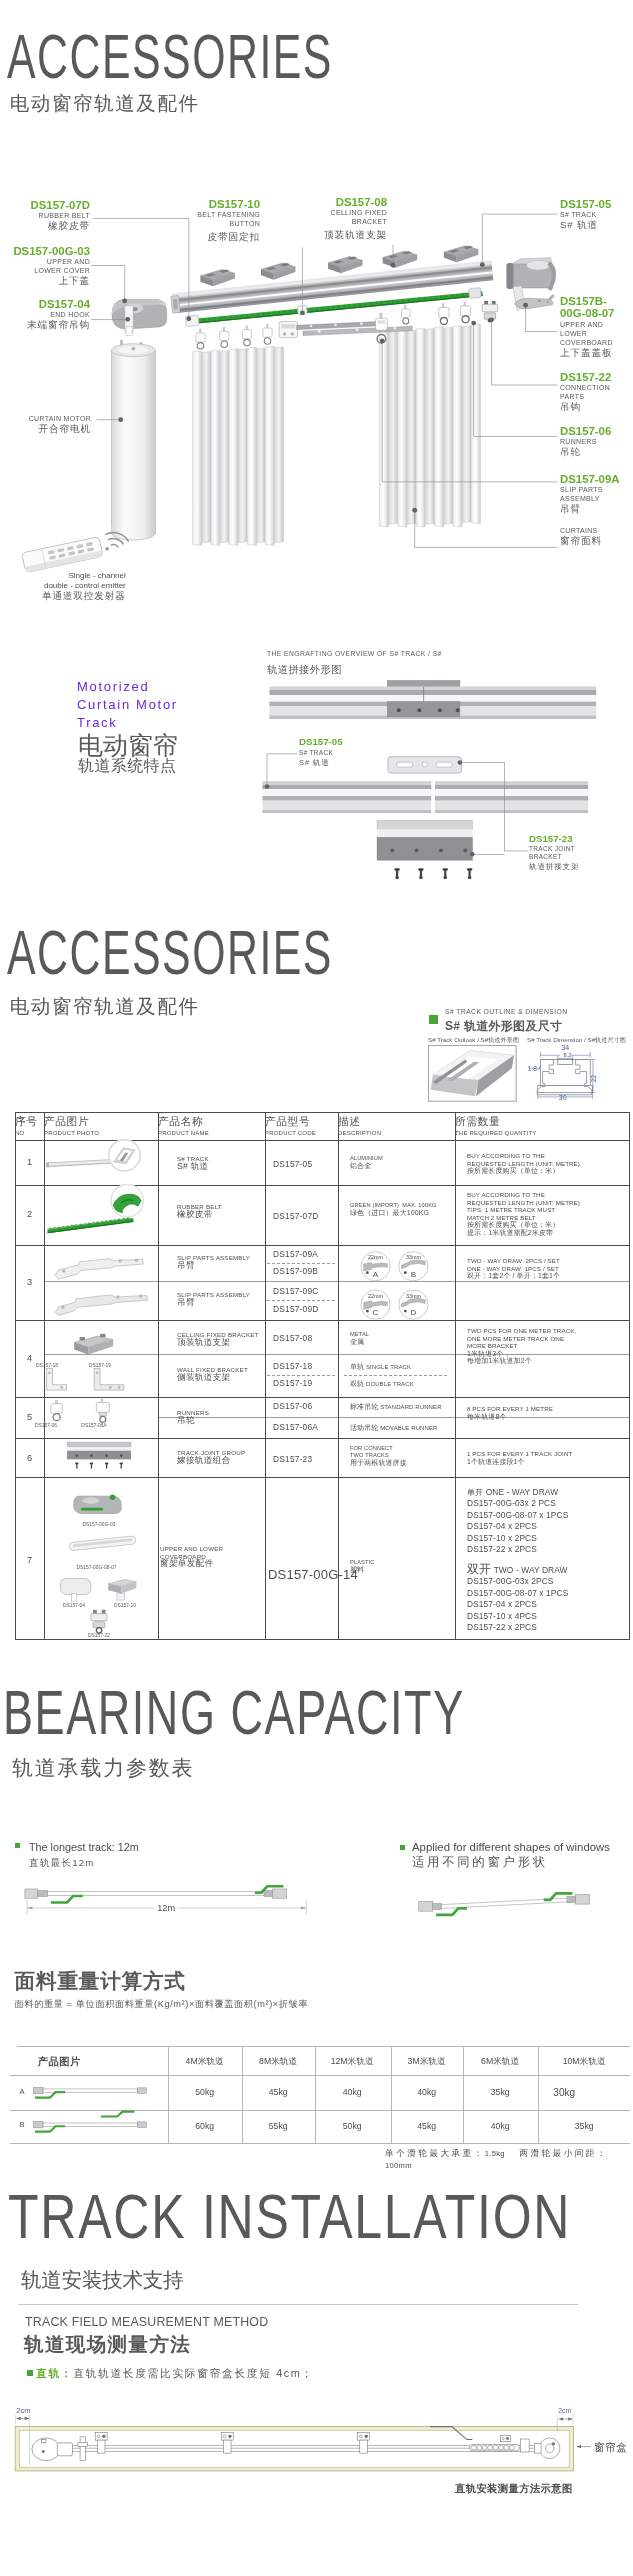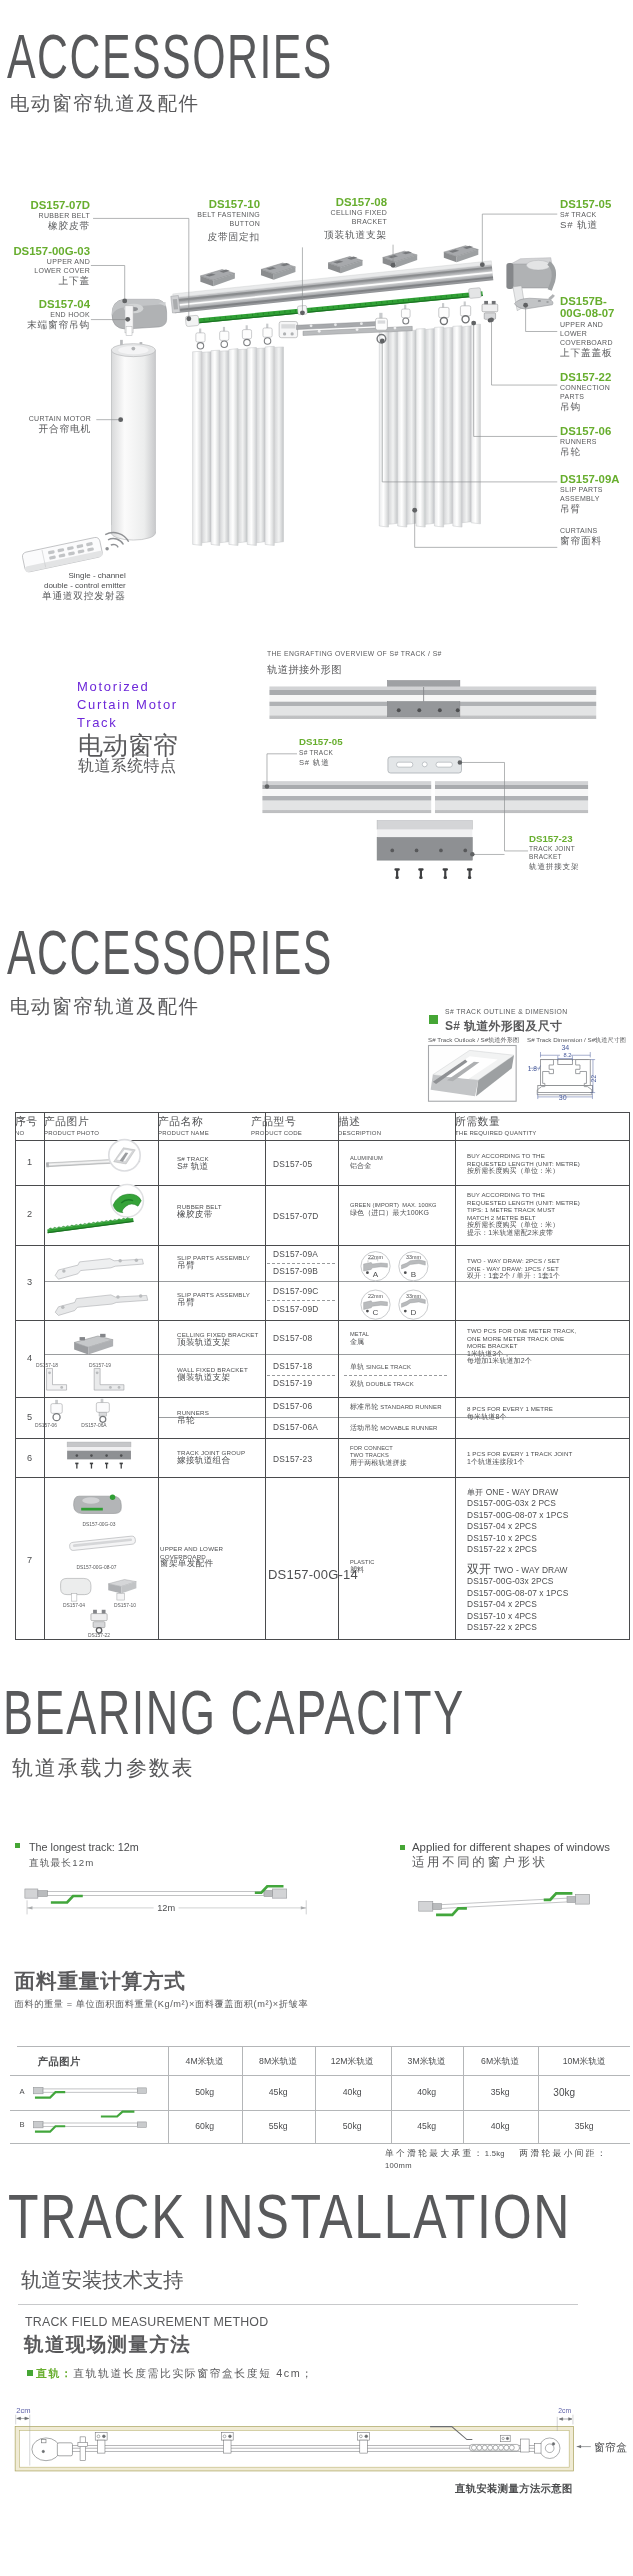--- a/index.html
+++ b/index.html
@@ -531,21 +531,21 @@
 <div class="v" style="left:29px;top:0;height:527px"></div>
 <div class="v" style="left:143px;top:0;height:527px"></div>
 <div class="v" style="left:250px;top:0;height:527px"></div>
 <div class="v" style="left:323px;top:0;height:527px"></div>
 <div class="v" style="left:440px;top:0;height:527px"></div>
 <div class="v" style="left:614px;top:0;height:527px"></div>
 
 <div class="c hd" style="left:0;top:5.4px;width:29px"><span class="cnh">序号</span><br><span class="enh">NO</span></div>
 <div class="c hd" style="left:29px;top:5.4px;width:114px"><span class="cnh">产品图片</span><br><span class="enh">PRODUCT PHOTO</span></div>
 <div class="c hd" style="left:143px;top:5.4px;width:107px"><span class="cnh">产品名称</span><br><span class="enh">PRODUCT NAME</span></div>
-<div class="c hd" style="left:236px;top:5.4px;width:65px"><span class="cnh">产品型号</span><br><span class="enh">PRODUCT CODE</span></div>
+<div class="c hd" style="left:250px;top:5.4px;width:65px"><span class="cnh">产品型号</span><br><span class="enh">PRODUCT CODE</span></div>
 <div class="c hd" style="left:323px;top:5.4px;width:116px"><span class="cnh">描述</span><br><span class="enh">DESCRIPTION</span></div>
 <div class="c hd" style="left:440px;top:5.4px;width:175px"><span class="cnh">所需数量</span><br><span class="enh">THE REQUIRED QUANTITY</span></div>
 
 <div class="c no" style="left:0;top:45px">1</div>
 <div class="c no" style="left:0;top:97px">2</div>
 <div class="c no" style="left:0;top:165px">3</div>
 <div class="c no" style="left:0;top:241px">4</div>
 <div class="c no" style="left:0;top:300px">5</div>
 <div class="c no" style="left:0;top:341px">6</div>
 <div class="c no" style="left:0;top:443px">7</div>

